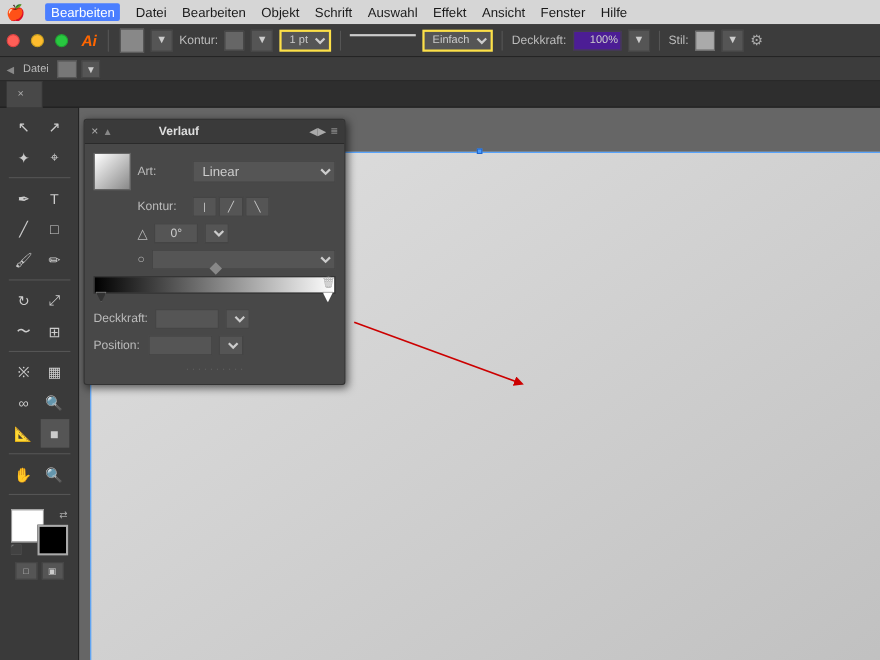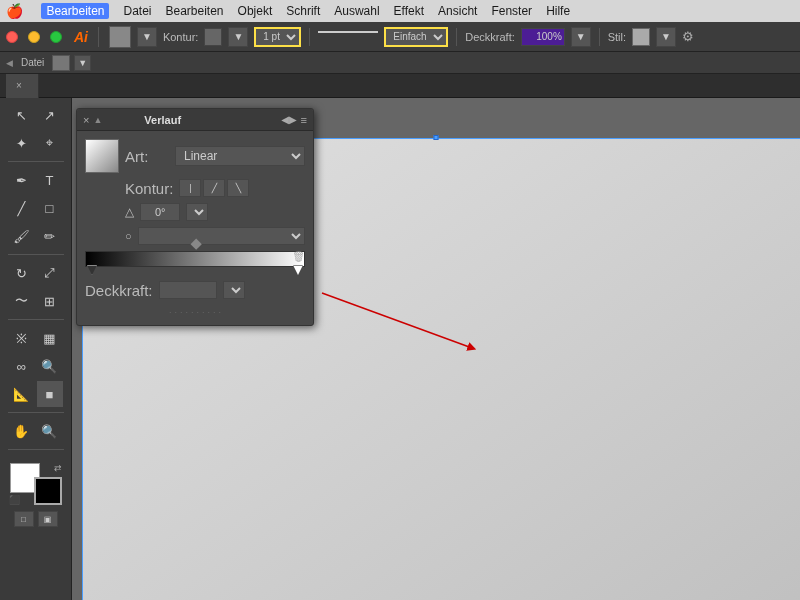--- a/index.html
+++ b/index.html
@@ -116,21 +116,21 @@
     }
     .panel-header {
       height: 22px; background: #3a3a3a; display: flex; align-items: center;
       padding: 0 6px; justify-content: space-between; border-bottom: 1px solid #2a2a2a;
       border-radius: 3px 3px 0 0;
     }
     .panel-title { color: #ddd; font-size: 11px; font-weight: bold; margin-left: 38px; }
     .panel-header-icons { display: flex; gap: 4px; color: #aaa; font-size: 10px; }
     .panel-body { padding: 8px; }
     .panel-row { display: flex; align-items: center; margin-bottom: 6px; gap: 6px; }
-    .panel-label { color: #bbb; font-size: 15px; min-width: 44px; }
+    .panel-label { color: #bbb; font-size: 11px; min-width: 44px; }
     .panel-swatch-big {
       width: 34px; height: 34px; position: relative; cursor: pointer; border: 1px solid #666;
     }
     .panel-select {
       height: 20px; background: #555; border: 1px solid #444; color: #ccc; font-size: 12px;
       padding: 0 4px; flex: 1;
     }
     .kontur-btns { display: flex; gap: 2px; }
     .k-btn { width: 22px; height: 18px; background: #555; border: 1px solid #444; cursor: pointer; display: flex; align-items: center; justify-content: center; font-size: 9px; color: #ccc; }
     .angle-icon { color: #bbb; font-size: 12px; }
@@ -368,20 +368,25 @@
           <div class="gradient-stop-white"></div>
           <span class="delete-icon">🗑</span>
         </div>
 
         <div class="panel-row" style="margin-top:14px;">
           <span class="panel-label">Deckkraft:</span>
           <input class="panel-field" type="text" style="">
           <select class="panel-small-select"><option>▼</option></select>
         </div>
 
+        <div class="panel-row">
+          <span class="panel-label">Position:</span>
+          <input class="panel-field" type="text" style="">
+          <select class="panel-small-select"><option>▼</option></select>
+        </div>
 
         <div style="text-align:center;margin-top:4px;">
           <span style="color:#666;font-size:9px;">· · · · · · · · · ·</span>
         </div>
       </div>
     </div>
 
     <svg id="red-arrow" viewBox="0 0 190 80" xmlns="http://www.w3.org/2000/svg">
       <defs>
         <marker id="arrowhead" markerWidth="6" markerHeight="6" refX="3" refY="3" orient="auto">

